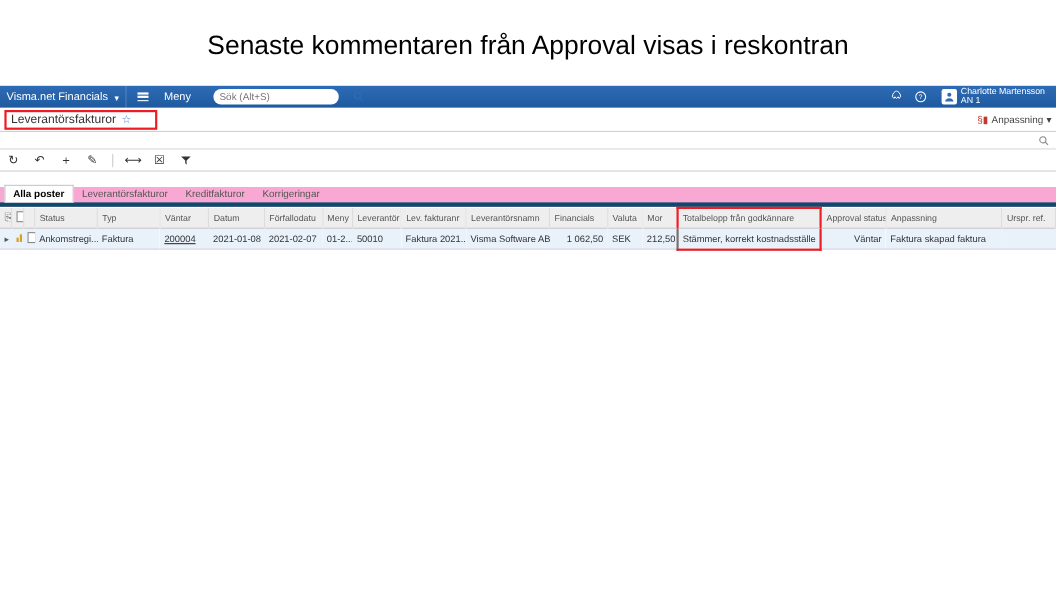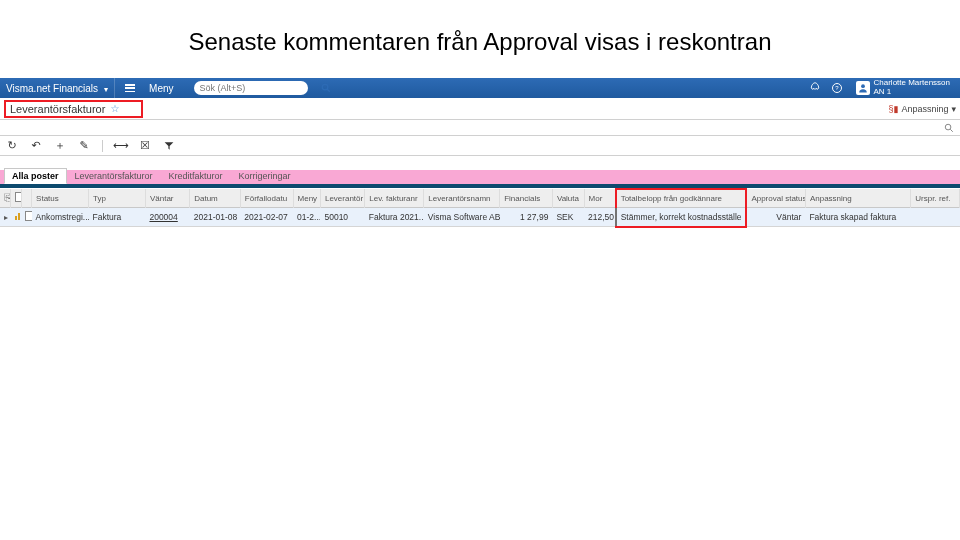--- a/index.html
+++ b/index.html
@@ -213,21 +213,21 @@
     <td><span class="doc-icon"></span></td>
     <td>Ankomstregi...</td>
     <td>Faktura</td>
     <td class="link-cell">200004</td>
     <td>2021-01-08</td>
     <td>2021-02-07</td>
     <td>01-2...</td>
     <td>50010</td>
     <td>Faktura 2021...</td>
     <td>Visma Software AB</td>
-    <td class="num-cell">1 27,99</td>
+    <td class="num-cell">1 062,50</td>
     <td>SEK</td>
     <td class="num-cell">212,50</td>
     <td class="highlight-td">Stämmer, korrekt kostnadsställe</td>
     <td style="text-align:right">Väntar</td>
     <td>Faktura skapad faktura</td>
     <td></td>
   </tr>
 </tbody>
   </table>
 

